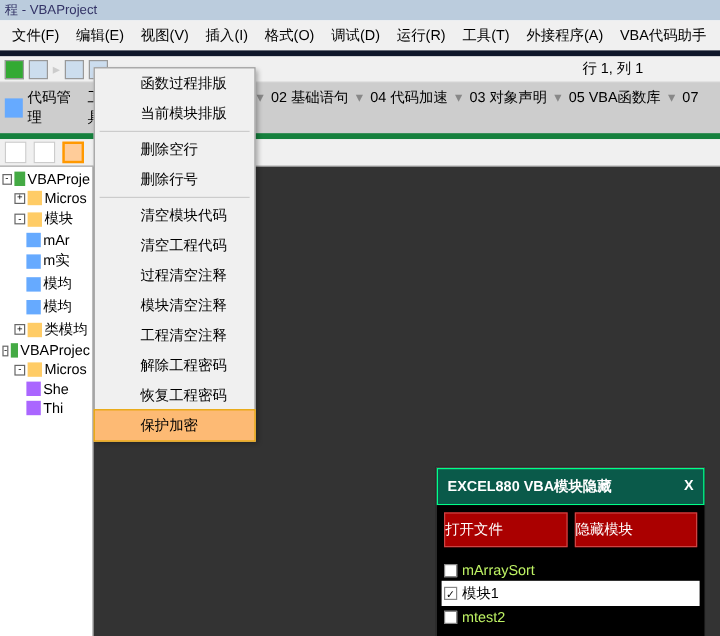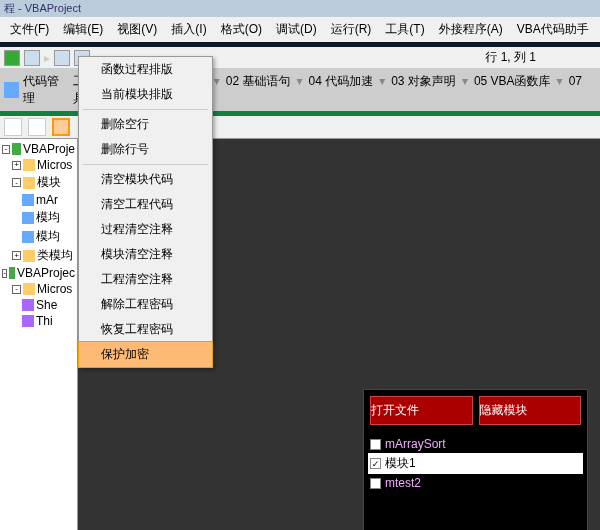--- a/index.html
+++ b/index.html
@@ -21,30 +21,30 @@
 .tree-item.indent1{padding-left:10px}
 .tree-item.indent2{padding-left:20px}
 .tree-icon{width:12px;height:12px;display:inline-block}
 .tree-icon.proj{background:#4a4}
 .tree-icon.fold{background:#fc6}
 .tree-icon.mod{background:#6af}
 .tree-icon.cls{background:#a6f}
 .tree-exp{width:9px;height:9px;border:1px solid #666;display:inline-flex;align-items:center;justify-content:center;font-size:8px;line-height:1}
 .content{flex:1;background:#333;position:relative}
 .dropdown{position:absolute;left:78px;top:56px;width:135px;background:#f0f0f0;border:1px solid #999;box-shadow:2px 2px 4px rgba(0,0,0,0.3);z-index:10}
-.dropdown-item{display:flex;align-items:center;gap:6px;padding:4px 0;cursor:pointer}
+.dropdown-item{display:flex;align-items:center;gap:6px;padding:4px 16px;cursor:pointer}
 .dropdown-item.highlight{background:#fdba74;border:1px solid #e5a500;margin:-1px}
 .dropdown-item .di-icon{width:16px;height:16px;display:inline-block}
 .dropdown-sep{border-top:1px solid #ccc;margin:2px 4px}
 .panel{position:absolute;right:12px;top:250px;width:225px;background:#000;border:1px solid #444}
 .panel-title{background:#0a5a4a;color:#fff;padding:6px 8px;display:flex;justify-content:space-between;font-weight:bold;border:1px solid #0f8}
 .panel-btns{display:flex;gap:6px;padding:6px;background:#000}
 .panel-btn{flex:1;background:#a00;color:#fff;text-align:left;padding:5px 0;border:1px solid #c44;cursor:pointer}
 .panel-list{background:#000;min-height:140px;padding:4px}
-.panel-item{display:flex;align-items:center;gap:4px;padding:2px;color:#f0abfc}
+.panel-item{display:flex;align-items:center;gap:4px;padding:2px;color:#bef264}
 .panel-item.sel{background:#fff;color:#000}
 .panel-chk{width:11px;height:11px;border:1px solid #888;background:#fff;display:inline-flex;align-items:center;justify-content:center;font-size:9px;color:#000}
 .pos-info{color:#000000;margin-left:auto;margin-right:60px}
 </style>
 </head>
 <body>
 
 <div style="background:#bcd;color:#336;padding:1px 4px;font-size:11px">程 - VBAProject</div>
 
 <div class="menubar" id="menubar">
@@ -100,20 +100,24 @@
           <span class="tree-exp">-</span>
           <span class="tree-icon fold"></span>
           <span>模块</span>
         </div>
         <div class="tree-item indent2">
           <span class="tree-icon mod"></span>
           <span>mAr</span>
         </div>
         <div class="tree-item indent2">
           <span class="tree-icon mod"></span>
+          <span>m实</span>
+        </div>
+        <div class="tree-item indent2">
+          <span class="tree-icon mod"></span>
           <span>模均</span>
         </div>
         <div class="tree-item indent2">
           <span class="tree-icon mod"></span>
           <span>模均</span>
         </div>
         <div class="tree-item indent1">
           <span class="tree-exp">+</span>
           <span class="tree-icon fold"></span>
           <span>类模均</span>
@@ -133,20 +137,24 @@
           <span>She</span>
         </div>
         <div class="tree-item indent2">
           <span class="tree-icon cls"></span>
           <span>Thi</span>
         </div>
       </div>
   </div>
   <div class="content">
     <div class="panel">
+      <div class="panel-title">
+        <span>EXCEL880 VBA模块隐藏</span>
+        <span>X</span>
+      </div>
       <div class="panel-btns">
         <div class="panel-btn">打开文件</div>
         <div class="panel-btn">隐藏模块</div>
       </div>
       <div class="panel-list" id="panel-list">
           <div class="panel-item">
             <span class="panel-chk"></span>
             <span>mArraySort</span>
           </div>
           <div class="panel-item sel">

